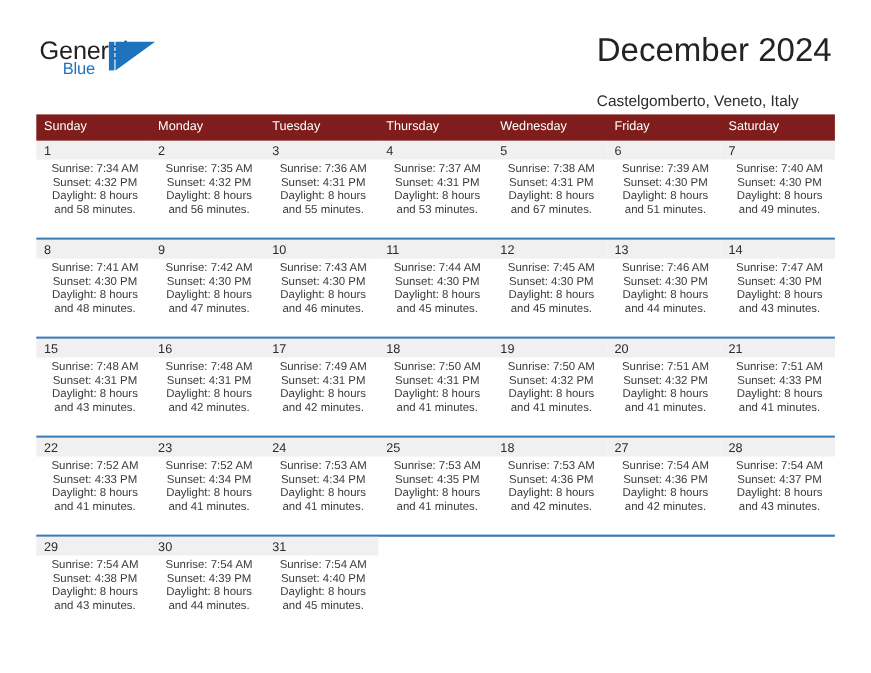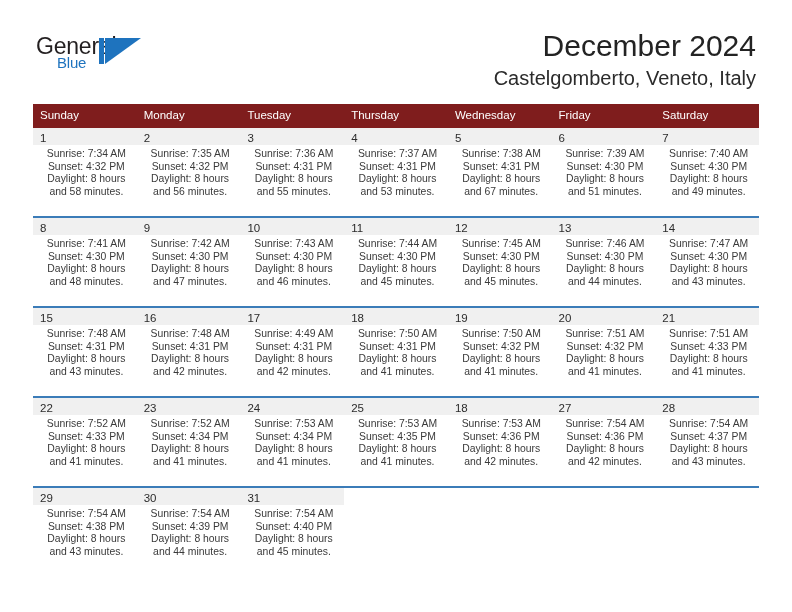--- a/index.html
+++ b/index.html
@@ -74,32 +74,31 @@
     width: 0;
     height: 0;
     border-top: 26px solid #1e73be;
     border-right: 36px solid transparent;
   }
 
   .title-block {
     position: absolute;
     right: 36px;
     top: 28px;
-    text-align: right;
   }
   .month-title {
     font-size: 30px;
     font-weight: normal;
     color: #232323;
     line-height: 36px;
     white-space: nowrap;
   }
   .location {
-    margin-top: 5px;
-    font-size: 20px;
+    margin-top: 18px;
+    font-size: 14px;
     color: #2b2b2b;
     line-height: 18px;
     white-space: nowrap;
   }
 
   
   .calendar {
     position: absolute;
     left: 33px;
     top: 104px;
@@ -342,21 +341,21 @@
         <div class="day-info">
           <div>Sunrise: 7:48 AM</div>
           <div>Sunset: 4:31 PM</div>
           <div>Daylight: 8 hours</div>
           <div>and 42 minutes.</div>
         </div>
       </div>
       <div class="day-cell">
         <div class="day-num-band"><span class="day-num">17</span></div>
         <div class="day-info">
-          <div>Sunrise: 4:49 AM</div>
+          <div>Sunrise: 7:49 AM</div>
           <div>Sunset: 4:31 PM</div>
           <div>Daylight: 8 hours</div>
           <div>and 42 minutes.</div>
         </div>
       </div>
       <div class="day-cell">
         <div class="day-num-band"><span class="day-num">18</span></div>
         <div class="day-info">
           <div>Sunrise: 7:50 AM</div>
           <div>Sunset: 4:31 PM</div>

